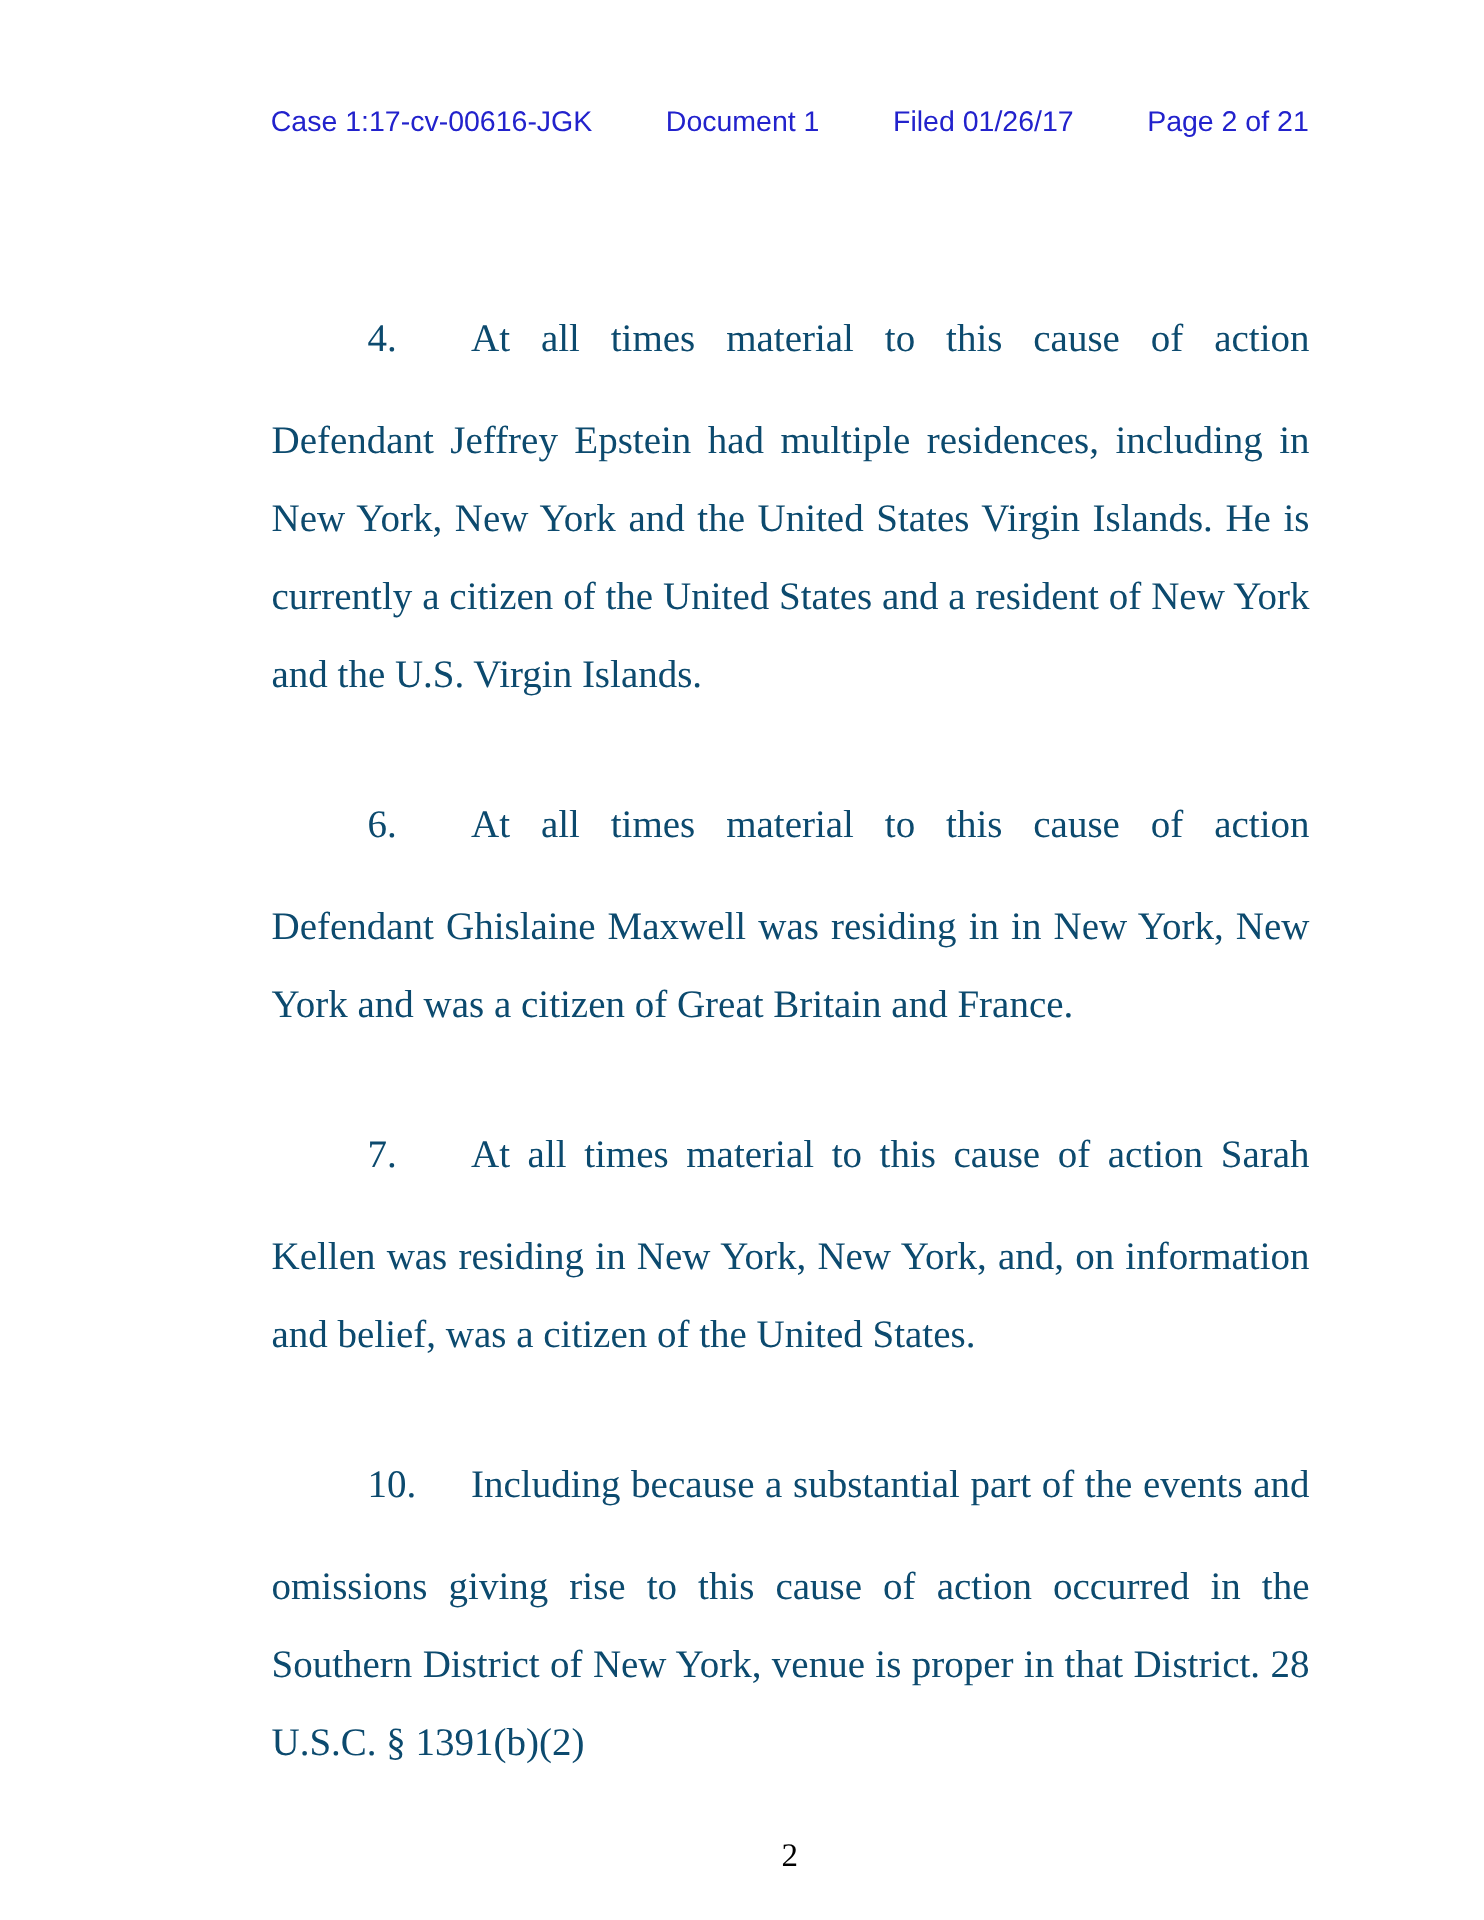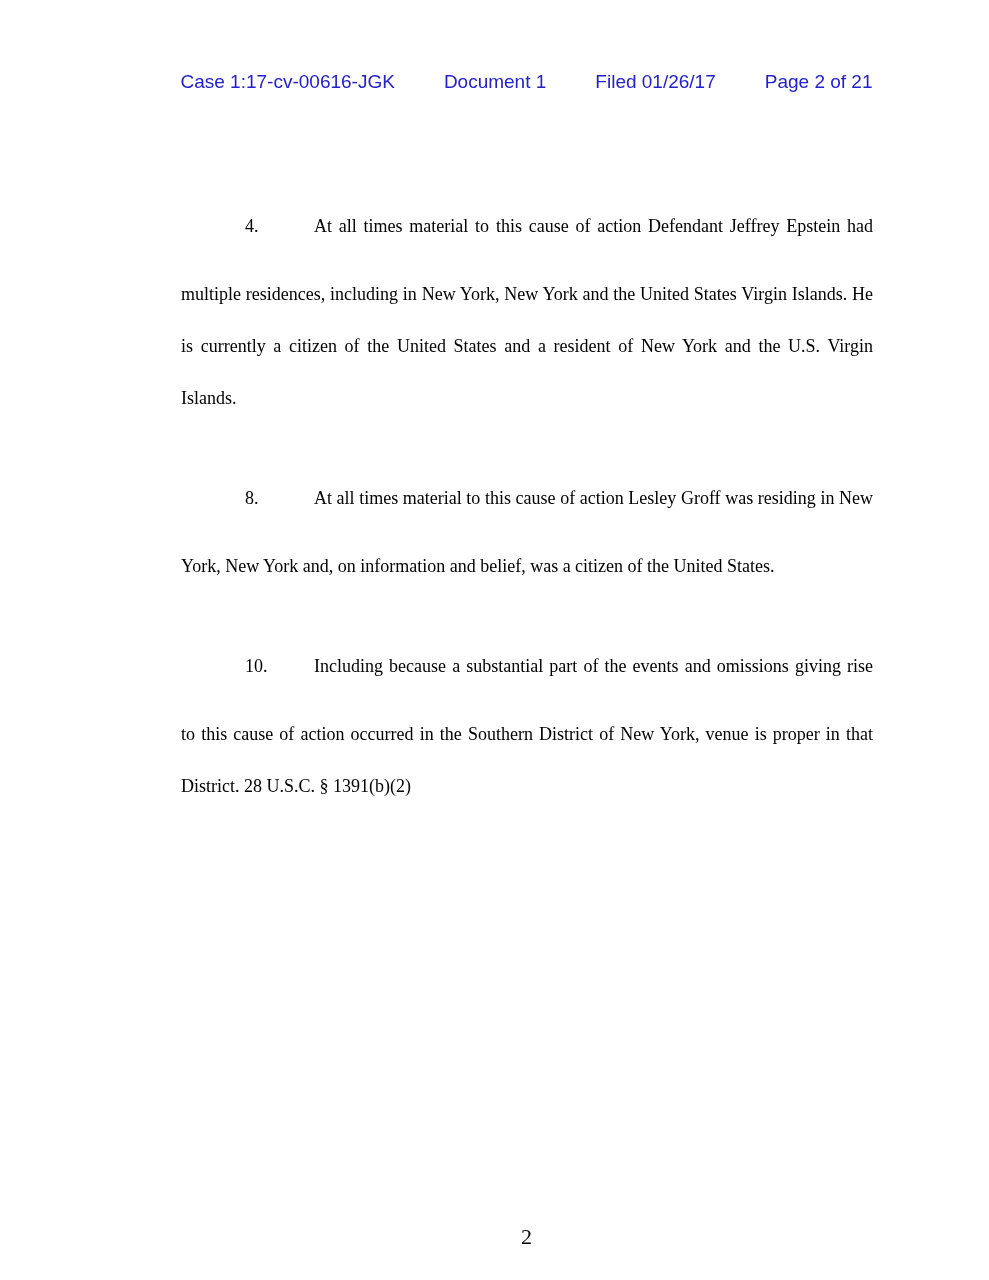--- a/index.html
+++ b/index.html
@@ -24,23 +24,23 @@
     line-height: 23px;
     color: #2222cc;
     white-space: nowrap;
   }
   .case-stamp .stamp-part { margin-right: 17px; }
   .case-stamp .stamp-part:last-child { margin-right: 0; }
   .doc-body {
     position: absolute;
     top: 120px; left: 117px;
     width: 756px;
-    font-size: 18px;
+    font-size: 26px;
     line-height: 52px;
-    color: #000000;
+    color: #0c4a6e;
   }
   .para {
     text-align: justify;
     text-indent: 48px;
   }
   .para .pnum {
     display: inline-block;
     width: 69px;
     text-indent: 0;
     text-align: left;
@@ -58,19 +58,20 @@
 <body>
 
 <div class="page">
 
   <div class="case-stamp" style="color: rgb(34, 34, 204);">
     <span class="stamp-part">Case 1:17-cv-00616-JGK</span><span class="stamp-part">Document 1</span><span class="stamp-part">Filed 01/26/17</span><span class="stamp-part">Page 2 of 21</span>
   </div>
 
   <div class="doc-body">
     <p class="para"><span class="pnum">4.</span><span>At all times material to this cause of action Defendant Jeffrey Epstein had multiple residences, including in New York, New York and the United States Virgin Islands.  He is currently a citizen of the United States and a resident of New York and the U.S. Virgin Islands.</span></p>
-    <p class="para"><span class="pnum">8.</span><span>At all times material to this cause of action Lesley Groff was residing in New York, New York and, on information and belief, was a citizen of the United States.</span></p>
+    <p class="para"><span class="pnum">6.</span><span>At all times material to this cause of action Defendant Ghislaine Maxwell was residing in in New York, New York and was a citizen of Great Britain and France.</span></p>
+    <p class="para"><span class="pnum">7.</span><span>At all times material to this cause of action Sarah Kellen was residing in New York, New York, and, on information and belief, was a citizen of the United States.</span></p>
     <p class="para"><span class="pnum">10.</span><span>Including because a substantial part of the events and omissions giving rise to this cause of action occurred in the Southern District of New York, venue is proper in that District.  28 U.S.C. § 1391(b)(2)</span></p>
   </div>
 
   <div class="page-footer">2</div>
 
 </div>
 
 </body></html>

